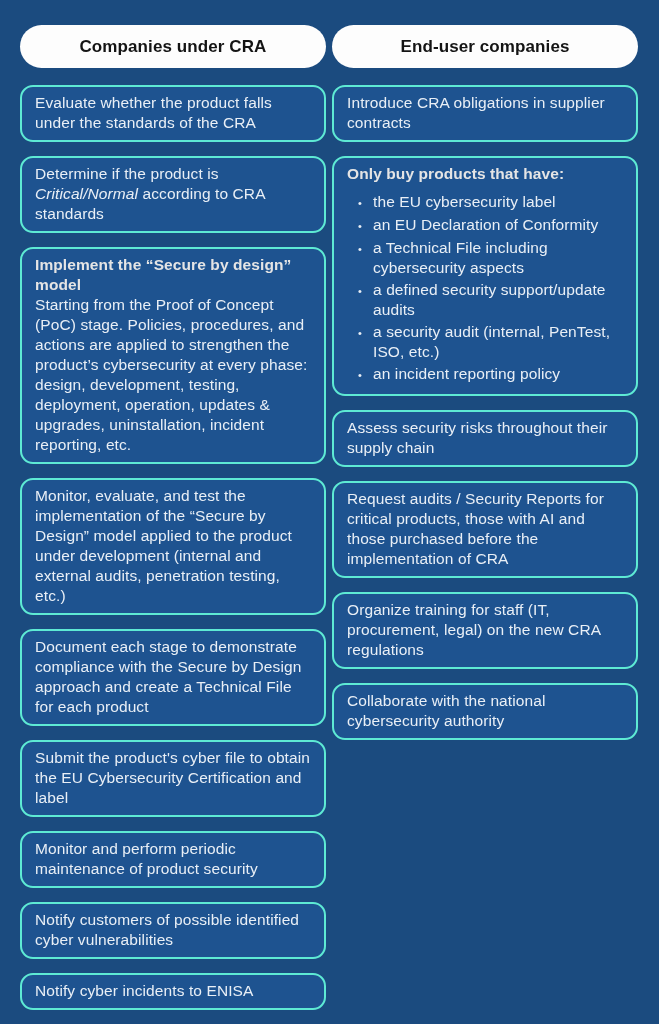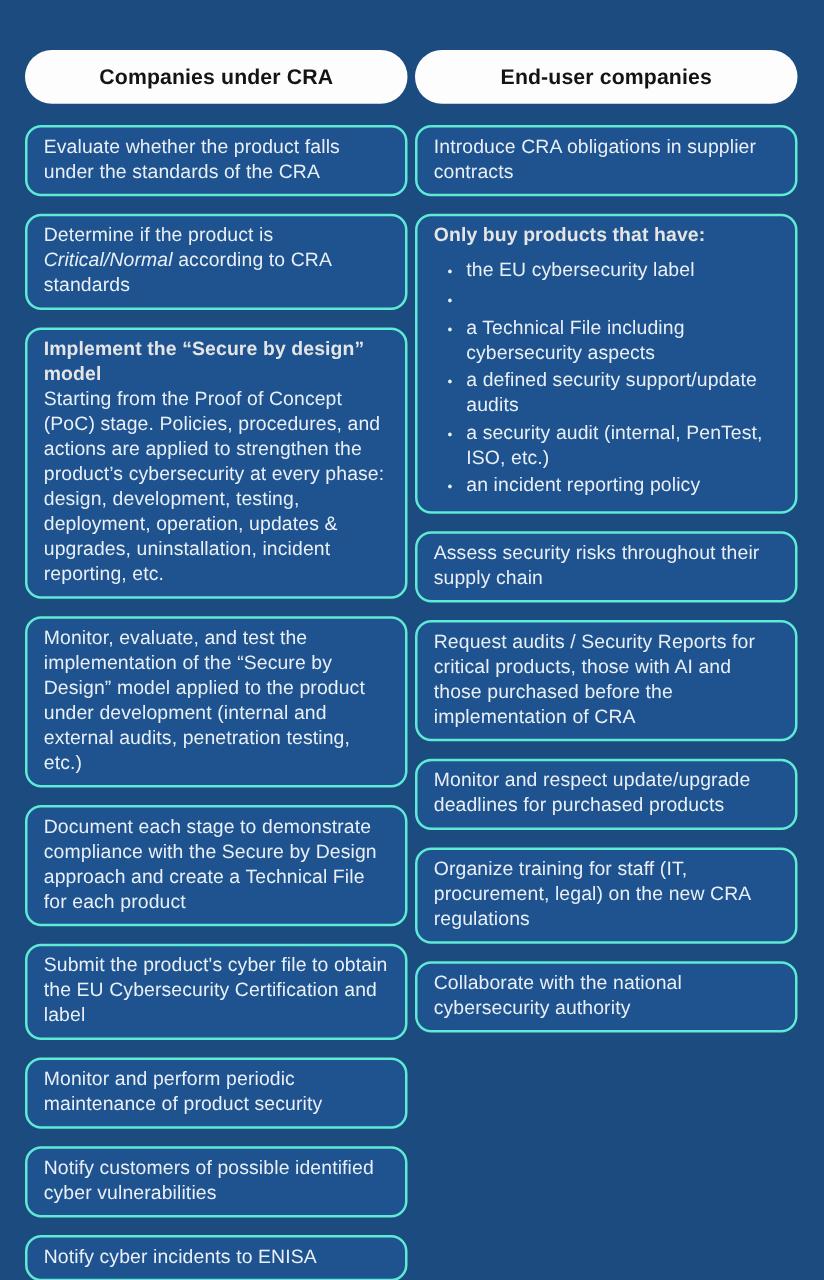--- a/index.html
+++ b/index.html
@@ -6,21 +6,21 @@
   body {
     width:659px; height:1024px; overflow:hidden;
     background:#1B4B7F;
     font-family:"Liberation Sans", sans-serif;
     -webkit-font-smoothing:antialiased;
   }
   .wrap {
     box-sizing:border-box;
     width:659px; height:736px;
     display:flex; gap:6px;
-    padding:40px 21px 0 20px;
+    padding:25px 21px 0 20px;
   }
   .col {
     flex:1; min-width:0;
     display:flex; flex-direction:column; gap:14px;
   }
   .pill {
     flex:none;
     background:#FDFDFD; color:#141414;
     border-radius:24px; height:43px;
     display:flex; align-items:center; justify-content:center;
@@ -104,20 +104,21 @@
 
     <div class="box">
       <div class="bold">Only buy products that have:</div>
       <ul class="blist">
         <li>
             <span class="dot">•</span>
             <span>the EU cybersecurity label</span>
           </li>
         <li>
             <span class="dot">•</span>
+            <span>an EU Declaration of Conformity</span>
           </li>
         <li>
             <span class="dot">•</span>
             <span>a Technical File including cybersecurity aspects</span>
           </li>
         <li>
             <span class="dot">•</span>
             <span>a defined security support/update audits</span>
           </li>
         <li>
@@ -132,23 +133,20 @@
     </div>
 
     <div class="box">
       <span>Assess security risks throughout their supply chain</span>
     </div>
 
     <div class="box">
       <span>Request audits / Security Reports for critical products, those with AI and those purchased before the implementation of CRA</span>
     </div>
 
-    <div class="box">
-      <span>Monitor and respect update/upgrade deadlines for purchased products</span>
-    </div>
 
     <div class="box">
       <span>Organize training for staff (IT, procurement, legal) on the new CRA regulations</span>
     </div>
 
     <div class="box">
       <span>Collaborate with the national cybersecurity authority</span>
     </div>
   </section>
 

